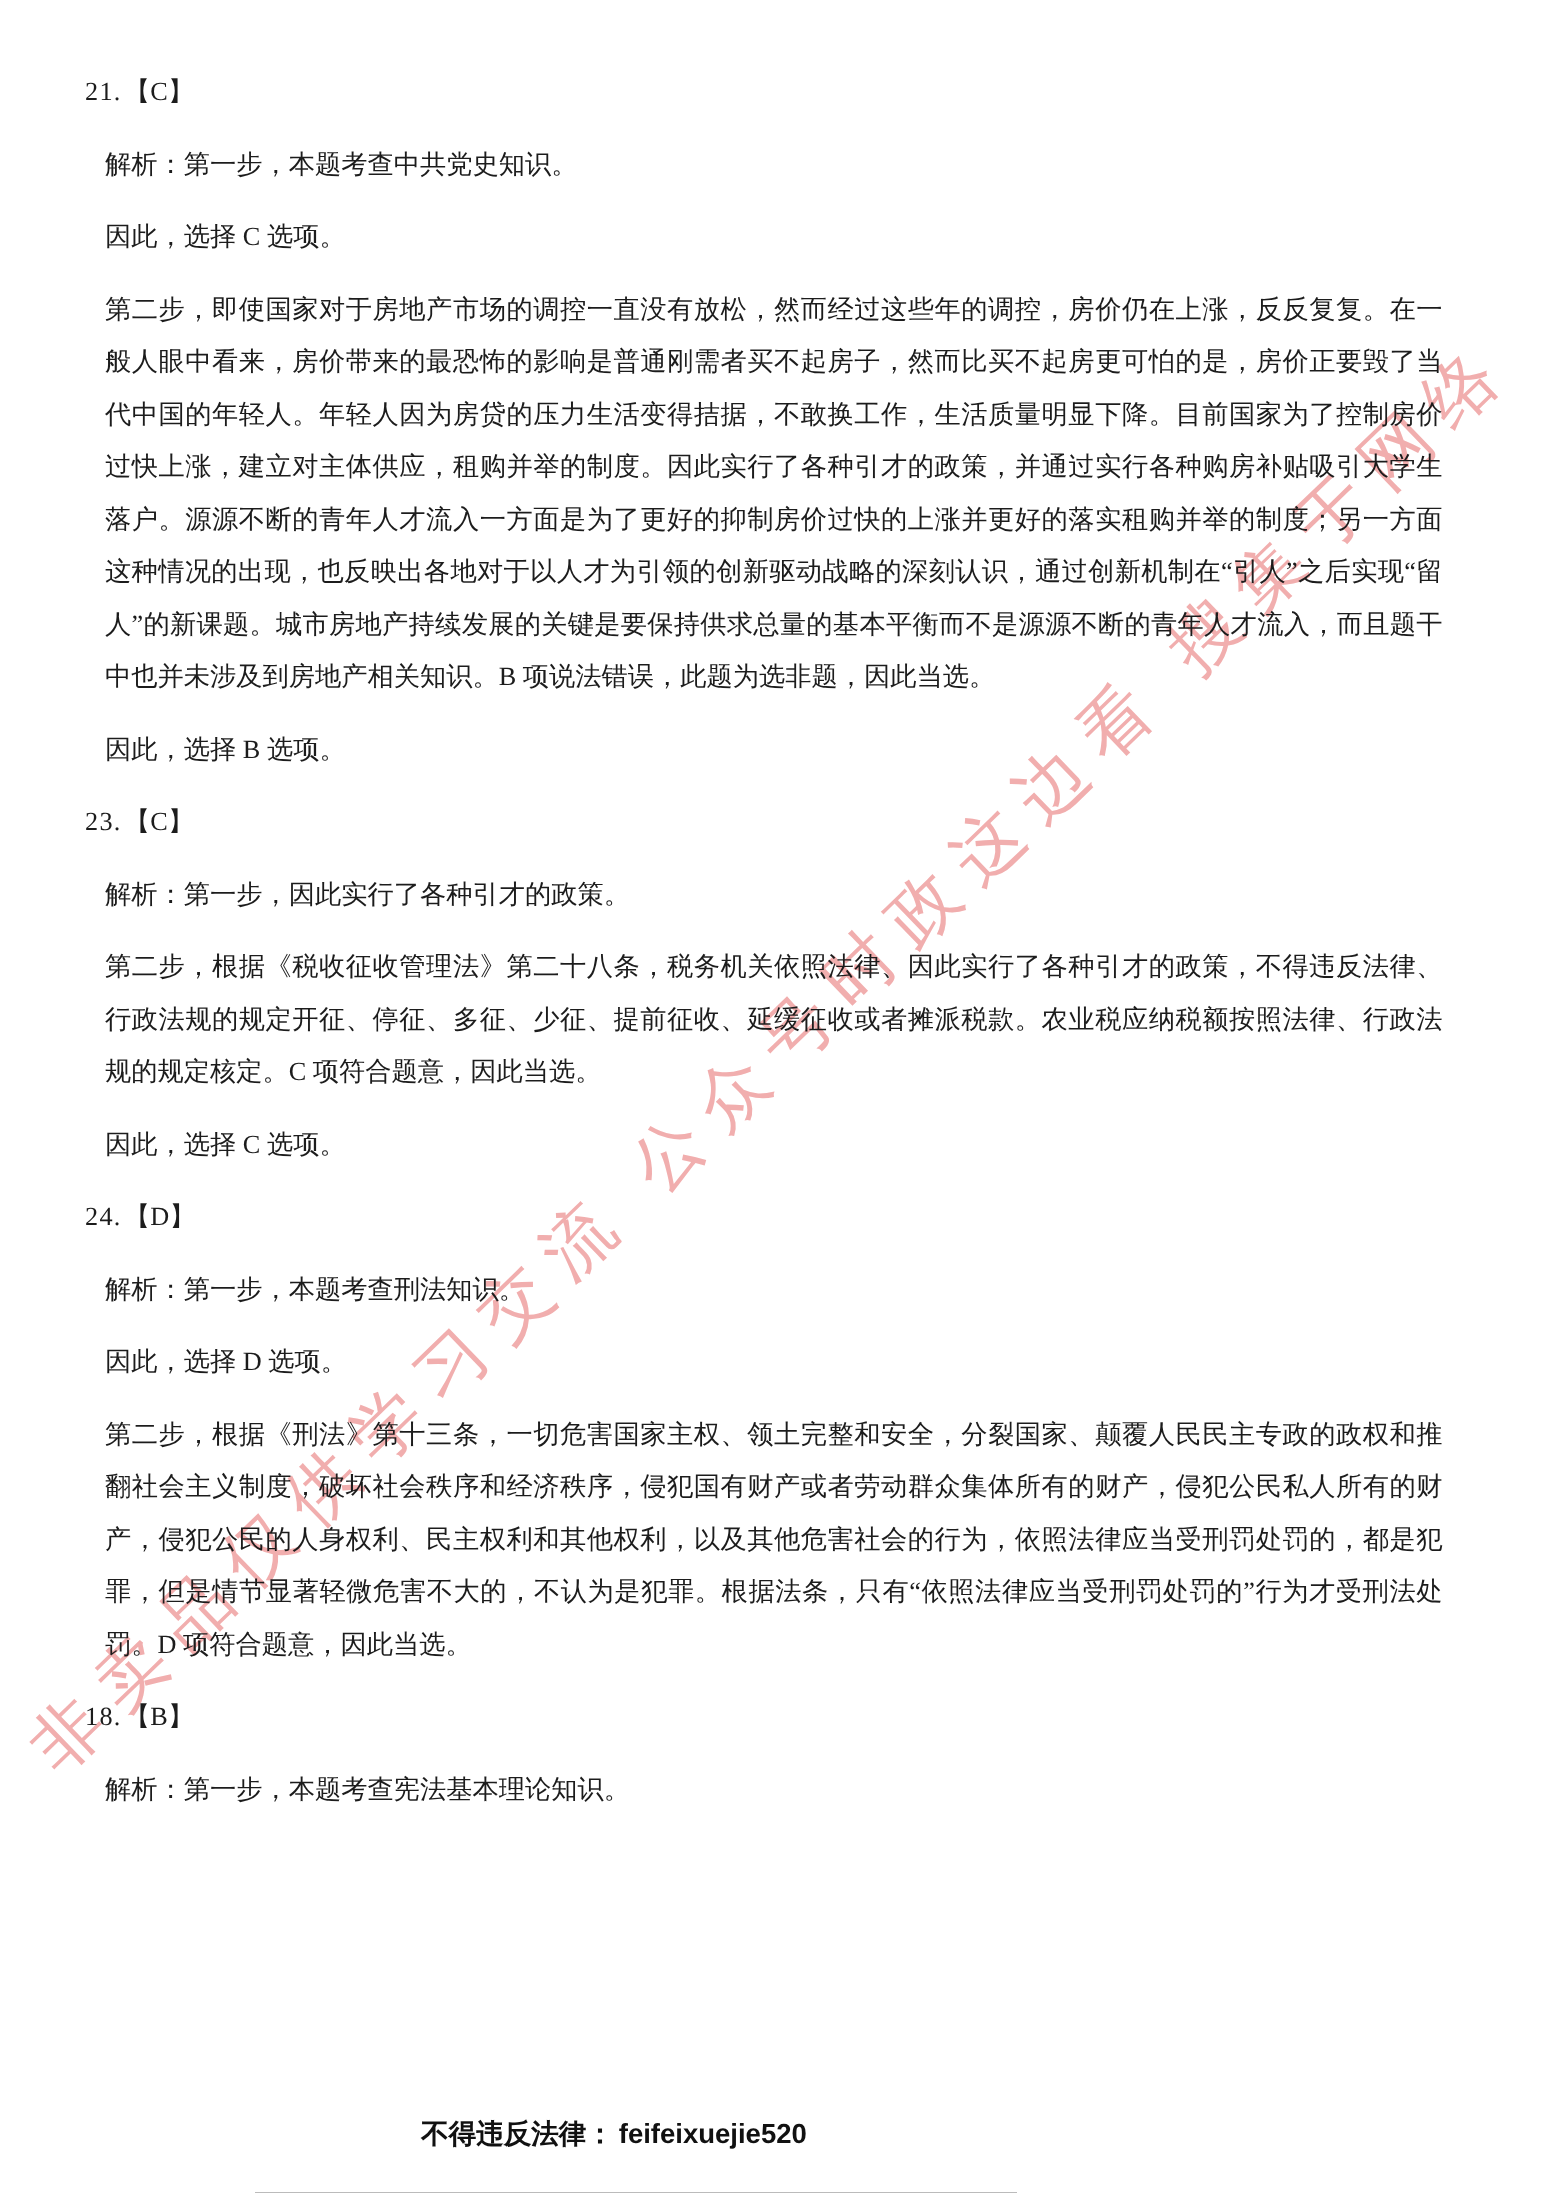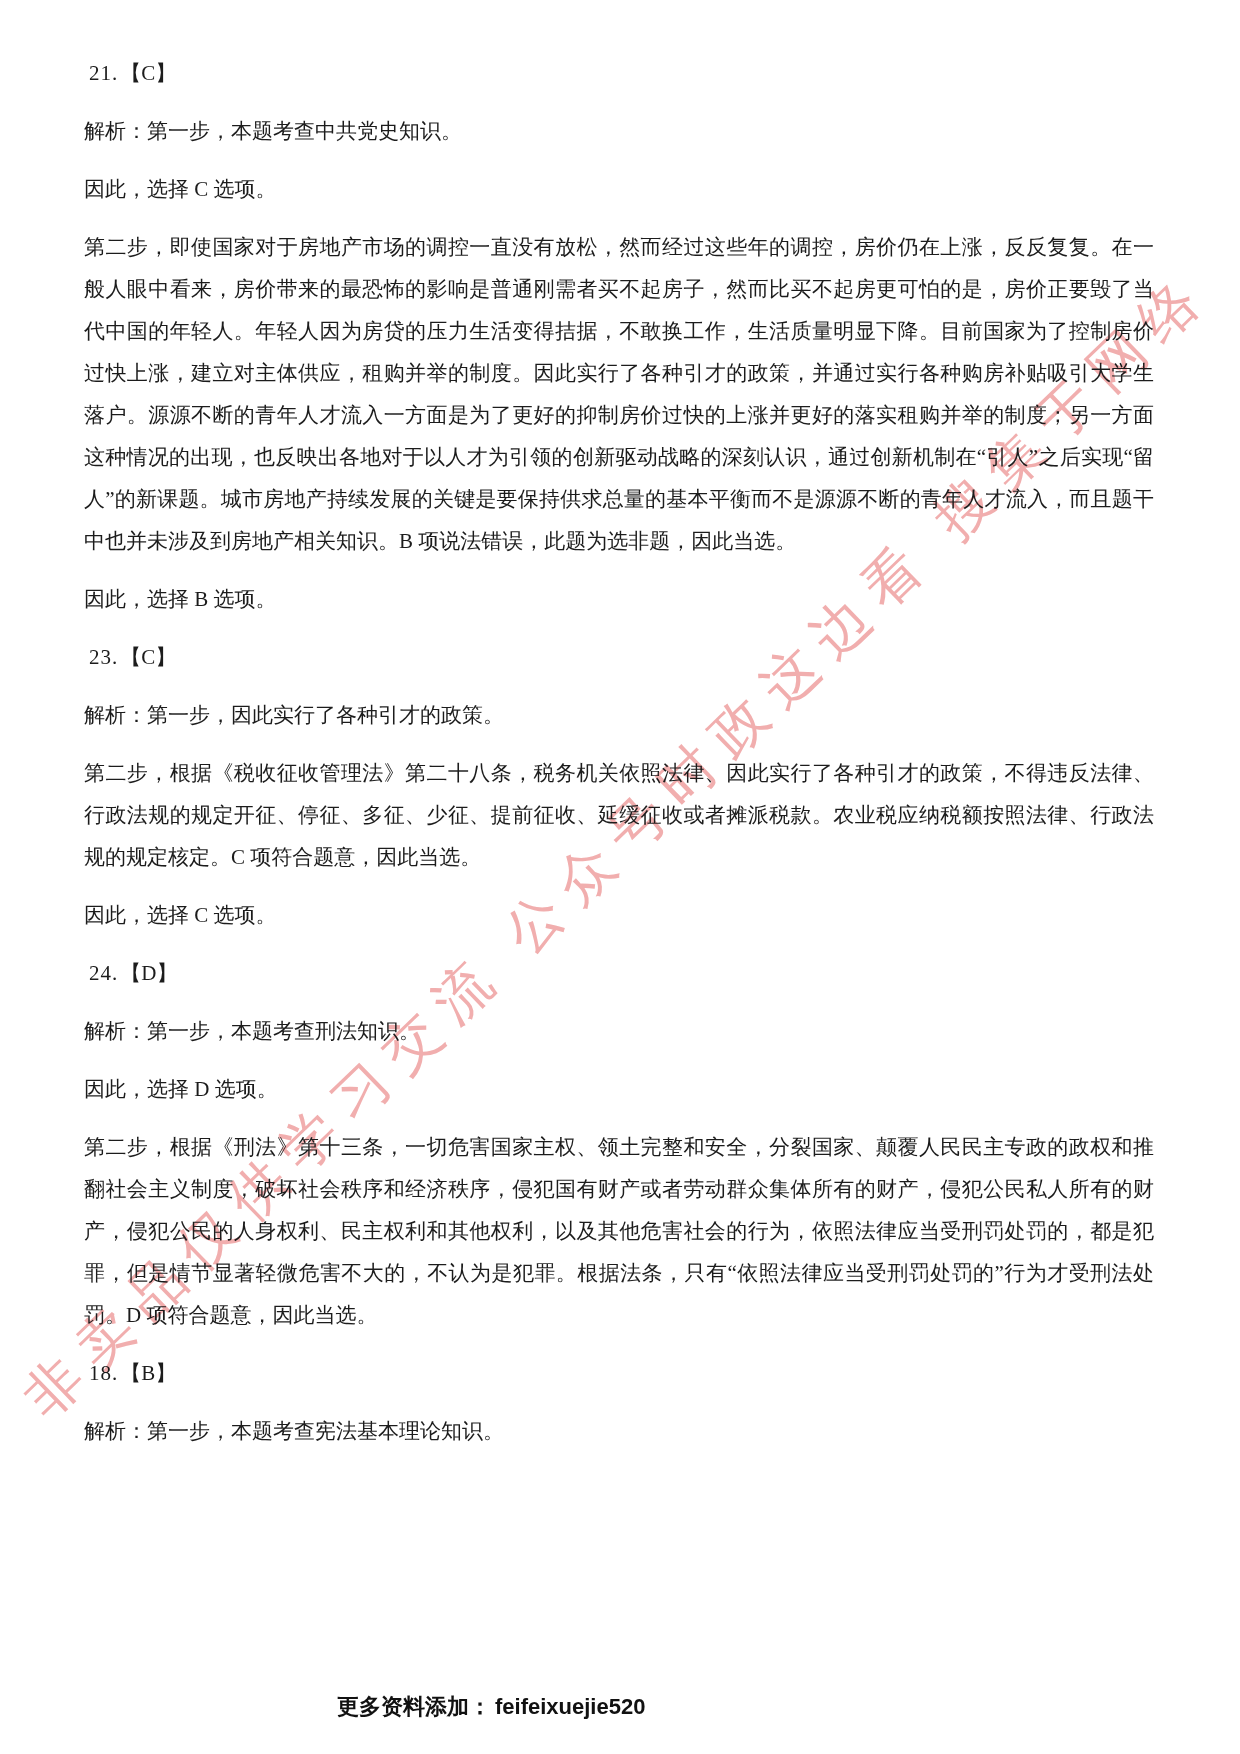--- a/index.html
+++ b/index.html
@@ -26,21 +26,21 @@
   }
   .content{
     position:absolute;
     left:68px;right:70px;top:52px;
     z-index:2;
     font-size:21px;
     line-height:42px;
     color:#1c1c1c;
   }
   .qline{white-space:nowrap;}
-  .qline .num{letter-spacing:1px;margin-left:21px;}
+  .qline .num{letter-spacing:1px;}
   .qline .ans{margin-left:2px;}
   p.para{
     margin:16px;
     text-align:justify;
     text-justify:inter-ideograph;
   }
   p.para.cont{text-align-last:justify;}
   .footer{
     position:absolute;
     left:337px;top:1692px;
@@ -86,16 +86,16 @@
     <p class="para">第二步，根据《刑法》第十三条，一切危害国家主权、领土完整和安全，分裂国家、颠覆人民民主专政的政权和推翻社会主义制度，破坏社会秩序和经济秩序，侵犯国有财产或者劳动群众集体所有的财产，侵犯公民私人所有的财产，侵犯公民的人身权利、民主权利和其他权利，以及其他危害社会的行为，依照法律应当受刑罚处罚的，都是犯罪，但是情节显著轻微危害不大的，不认为是犯罪。根据法条，只有“依照法律应当受刑罚处罚的”行为才受刑法处罚。D 项符合题意，因此当选。</p>
 
     <div class="qline">
       <span class="num">18.</span><span class="ans">【B】</span>
     </div>
     <p class="para">解析：第一步，本题考查宪法基本理论知识。</p>
 
   </div>
 
   <div class="footer">
-    <span>更多资料添加：</span><span class="acct">feifeixuejie520</span>
+    <span>不得违反法律：</span><span class="acct">feifeixuejie520</span>
   </div>
 
 </div>
 
 </body></html>

